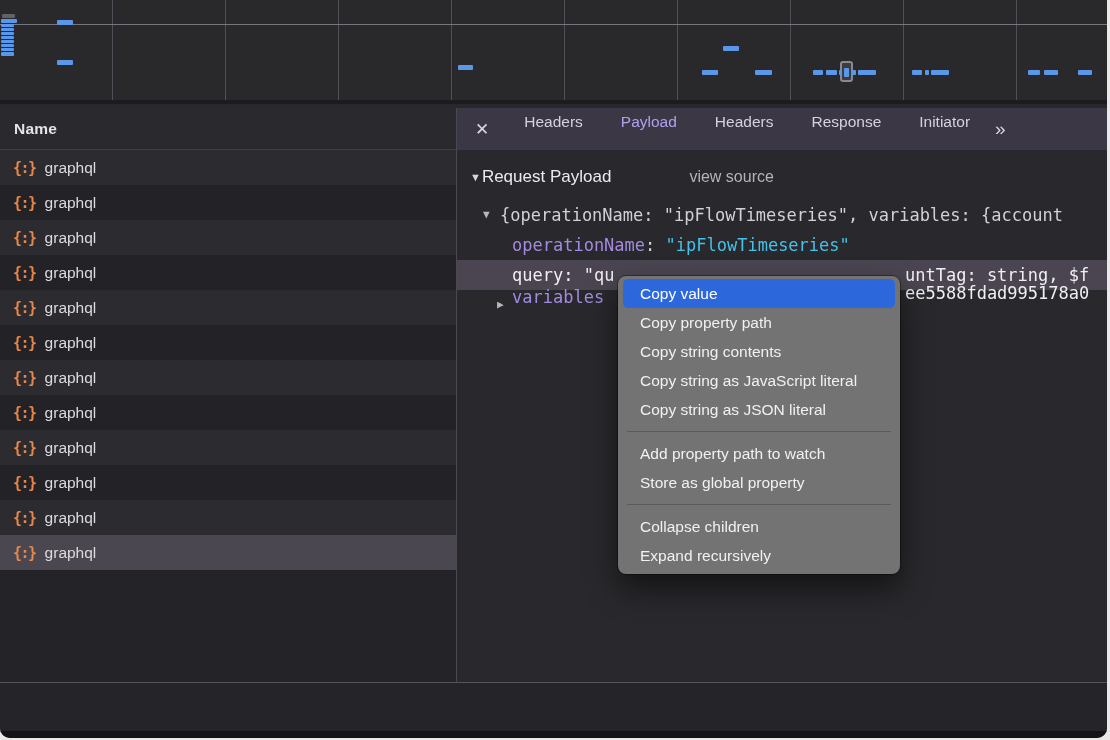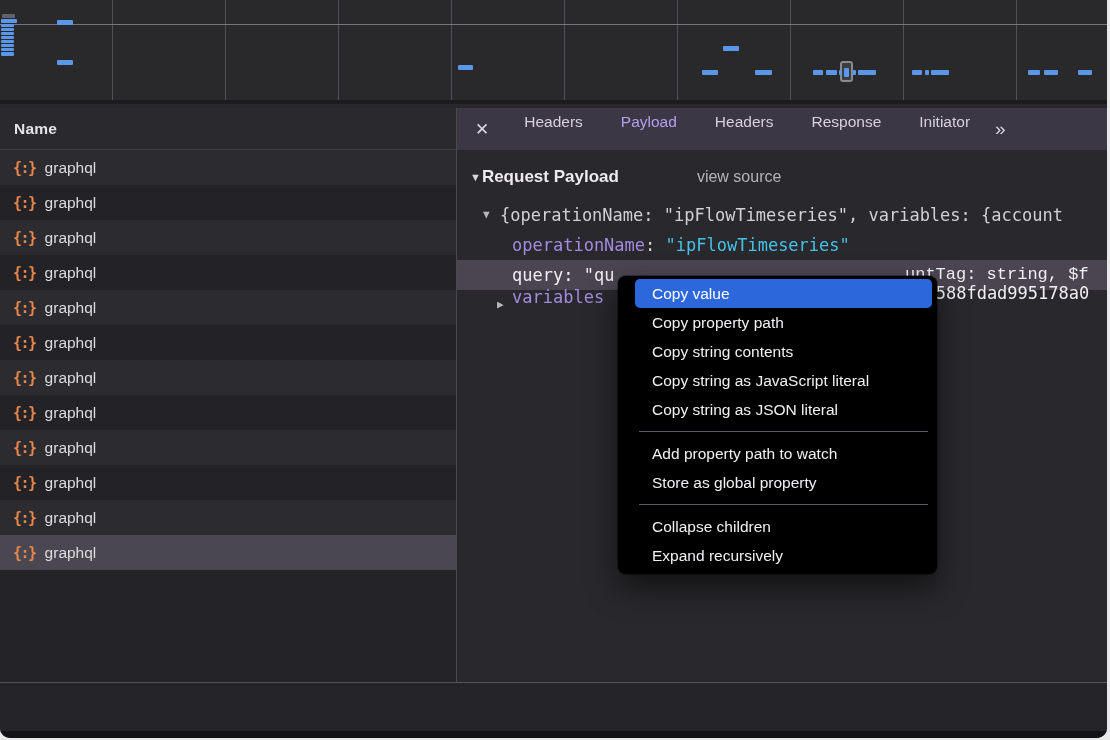--- a/index.html
+++ b/index.html
@@ -36,40 +36,40 @@
   .close-x { margin-left:18px; margin-right:16px; font-size:17px; color:#d9d4e0; cursor:default; }
   .tab { position:relative; height:56px; line-height:42px; padding:0 19px; white-space:nowrap; }
   .tab.active { color:#b2a0ee; }
   .tab.active::after { content:""; position:absolute; left:7px; right:7px; bottom:0; height:3px;
                        background:#7e68c8; border-radius:2px 2px 0 0; }
   .overflow-chev { margin-left:6px; font-size:19px; letter-spacing:-2px; color:#d9d4e0; }
 
   .details-content { position:absolute; left:457px; top:150px; width:650px; height:532px; background:#29282c; overflow:hidden; }
   .rp-header { position:absolute; left:13px; top:17px; display:flex; align-items:center; }
   .rp-tri { font-size:11px; color:#d8d7db; margin-right:1px; }
-  .rp-title { font-size:17px; font-weight:700; color:#eceaee; }
+  .rp-title { font-size:17px; font-weight:400; color:#eceaee; }
   .view-source { margin-left:78px; font-size:16px; color:#b5b3ba; }
 
   .tree { font-family:"DejaVu Sans Mono", monospace; font-size:17px; }
   .t-row { position:absolute; height:30px; line-height:30px; white-space:nowrap; }
   .t-arrow { position:absolute; font-size:11px; color:#b8b6bc; height:30px; line-height:30px; }
   .hl-band { position:absolute; left:0; width:650px; top:110px; height:30px; background:#4a4550; }
   .seg-dim { color:#d2d0d6; }
   .seg-key { color:#a38ae0; }
   .seg-str { color:#45c1e8; }
   .seg-plain { color:#d8d6db; }
   .seg-bright { color:#efeef2; }
 
   
   .footer-area { position:absolute; left:0; top:682px; width:100%; height:49px; background:#252428; border-top:1px solid #56545a; }
   .bottom-bar { position:absolute; left:0; top:731px; width:100%; height:7px; background:#141317; border-radius:0 0 10px 10px; }
 
   
-  .context-menu { position:absolute; left:618px; top:276px; width:319px; background:#000000; border-radius:8px;
-                  padding:3px 0 4px 12px; box-shadow:0 14px 30px rgba(0,0,0,.55), 0 0 0 1px rgba(0,0,0,.35); z-index:50; }
+  .context-menu { position:absolute; left:618px; top:276px; width:282px; background:#737373; border-radius:8px;
+                  padding:3px 0 4px 0; box-shadow:0 14px 30px rgba(0,0,0,.55), 0 0 0 1px rgba(0,0,0,.35); z-index:50; }
   .menu-item { height:29px; line-height:29px; padding-left:22px; color:#f1f0f3; font-size:15.5px; white-space:nowrap; }
   .menu-item.highlighted { background:#2c68dc; margin:0 5px; padding-left:17px; border-radius:5px; color:#ffffff; }
   .menu-sep { height:1px; background:#5b595f; margin:7px 9px; }
 </style>
 </head>
 <body>
 
 <div class="window">
 
   <div class="overview">
@@ -181,21 +181,21 @@
 
     <div class="hl-band"></div>
 
     <div class="tree">
       <span class="t-arrow" style="left:26px; top:50px;">▼</span>
       <div class="t-row" style="left:43px; top:50px;"><span class="seg-dim">{operationName: "ipFlowTimeseries", variables: {account</span></div>
 
       <div class="t-row" style="left:55px; top:80px;"><span class="seg-key">operationName</span><span class="seg-plain">: </span><span class="seg-str">"ipFlowTimeseries"</span></div>
 
       <div class="t-row" style="left:55px; top:110px;"><span class="seg-bright">query</span><span class="seg-bright">: </span><span class="seg-bright">"qu</span></div>
-      <div class="t-row" style="left:448px; top:110px;font-family:Liberation Mono, monospace;"><span class="seg-bright">untTag: string, $f</span></div>
+      <div class="t-row" style="left:448px; top:110px;"><span class="seg-bright">untTag: string, $f</span></div>
 
       <span class="t-arrow" style="left:40px; top:140px;">▶</span>
       <div class="t-row" style="left:55px; top:132px;"><span class="seg-key">variables</span></div>
       <div class="t-row" style="left:448px; top:128px;"><span class="seg-bright">ee5588fdad995178a0</span></div>
     </div>
   </div>
 
   <div class="footer-area"></div>
   <div class="bottom-bar"></div>
 

